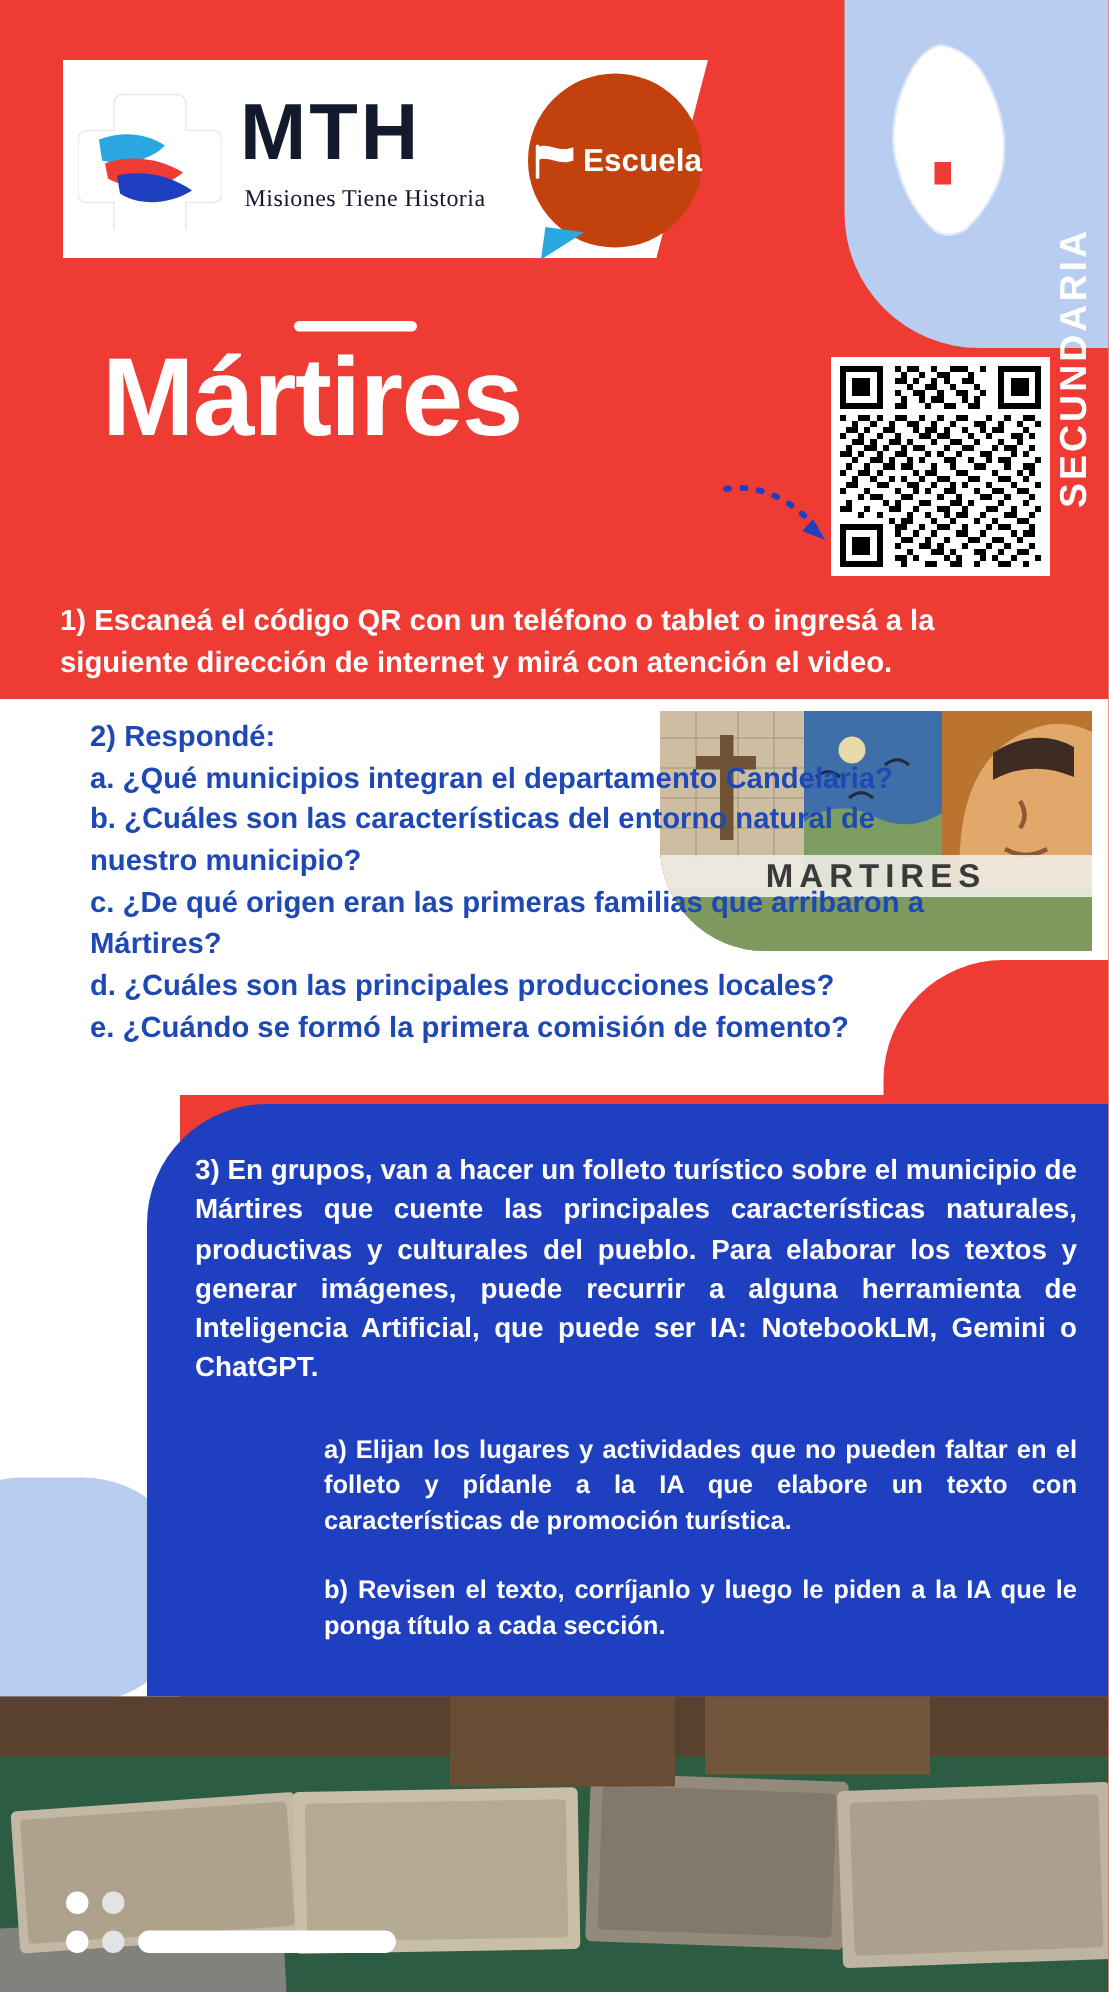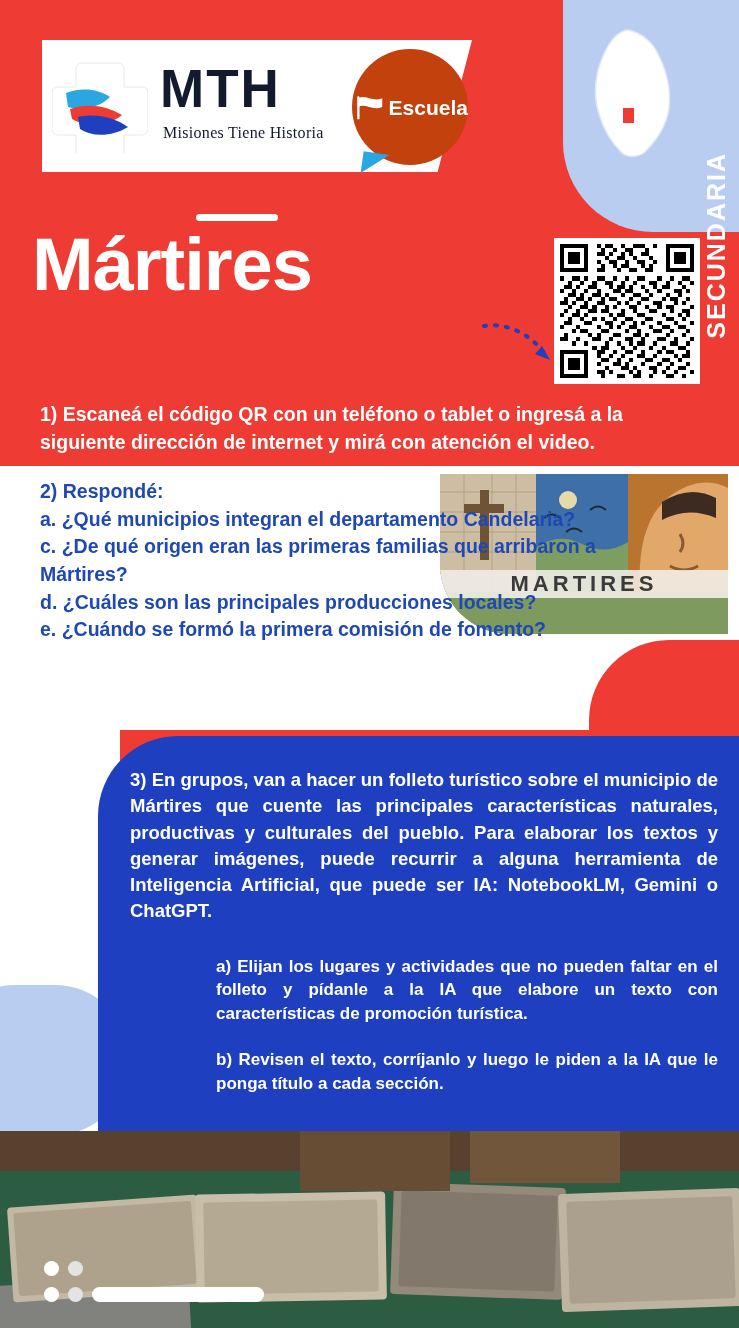--- a/index.html
+++ b/index.html
@@ -86,21 +86,21 @@
   .escuela-label {
     color: #ffffff; font-size: 21px; font-weight: bold; margin-top: 2px;
   }
 
   
   .title-dash {
     position: absolute; left: 196px; top: 214px;
     width: 82px; height: 7px; background: #ffffff; border-radius: 4px;
   }
   .title {
-    position: absolute; left: 32px; top: 222px;
+    position: absolute; left: 68px; top: 222px;
     color: #ffffff;
     font-size: 74px;
     font-weight: bold;
     letter-spacing: -1px;
   }
   .url-pill {
     position: absolute; left: 98px; top: 330px;
     background: #ffffff;
     border-radius: 22px;
     padding: 8px 26px;
@@ -129,21 +129,21 @@
     background: #ffffff;
   }
   .band-white .corner {
     position: absolute; right: 0; bottom: 0; width: 150px; height: 90px;
     background: #ee3b33; border-top-left-radius: 80px;
   }
   .step2 {
     position: absolute; left: 40px; top: 478px; width: 620px;
     color: #1e49b5; font-size: 19.5px; font-weight: bold; line-height: 1.42;
   }
-  .step2 .q { display: block; }
+  .step2 .q { display: block; margin-left: 20px; }
   .photo {
     position: absolute; left: 440px; top: 474px; width: 288px; height: 160px;
     border-bottom-left-radius: 70px;
     overflow: hidden;
     background: linear-gradient(#8aa26b, #6d7f52);
   }
 
   
   .band-mid-red {
     position: absolute; left: 0; top: 730px; width: 739px; height: 420px;
@@ -530,20 +530,21 @@
       <path d="M230 92 q14 8 28 0" stroke="#8a5a33" stroke-width="3" fill="none"></path>
       <rect x="0" y="96" width="288" height="28" fill="#f0eee8" opacity="0.88"></rect>
       <text x="144" y="117" font-family="Liberation Sans, sans-serif" font-size="22" font-weight="bold" letter-spacing="4" fill="#3a3a3a" text-anchor="middle">MARTIRES</text>
       <rect x="0" y="124" width="288" height="36" fill="#7f9a5e"></rect>
     </svg>
   </div>
 
   <div class="step2">
     <span class="q">2) Respondé:</span>
     <span class="q">a. ¿Qué municipios integran el departamento Candelaria?</span>
+    <span class="q">b. ¿Cuáles son las características del entorno natural de nuestro municipio?</span>
     <span class="q">c. ¿De qué origen eran las primeras familias que arribaron a Mártires?</span>
     <span class="q">d. ¿Cuáles son las principales producciones locales?</span>
     <span class="q">e. ¿Cuándo se formó la primera comisión de fomento?</span>
   </div>
 
   <div class="band-mid-red"></div>
   <div class="band-white-left"></div>
   <div class="blue-circle-left"></div>
   <div class="blue-block"></div>
 

